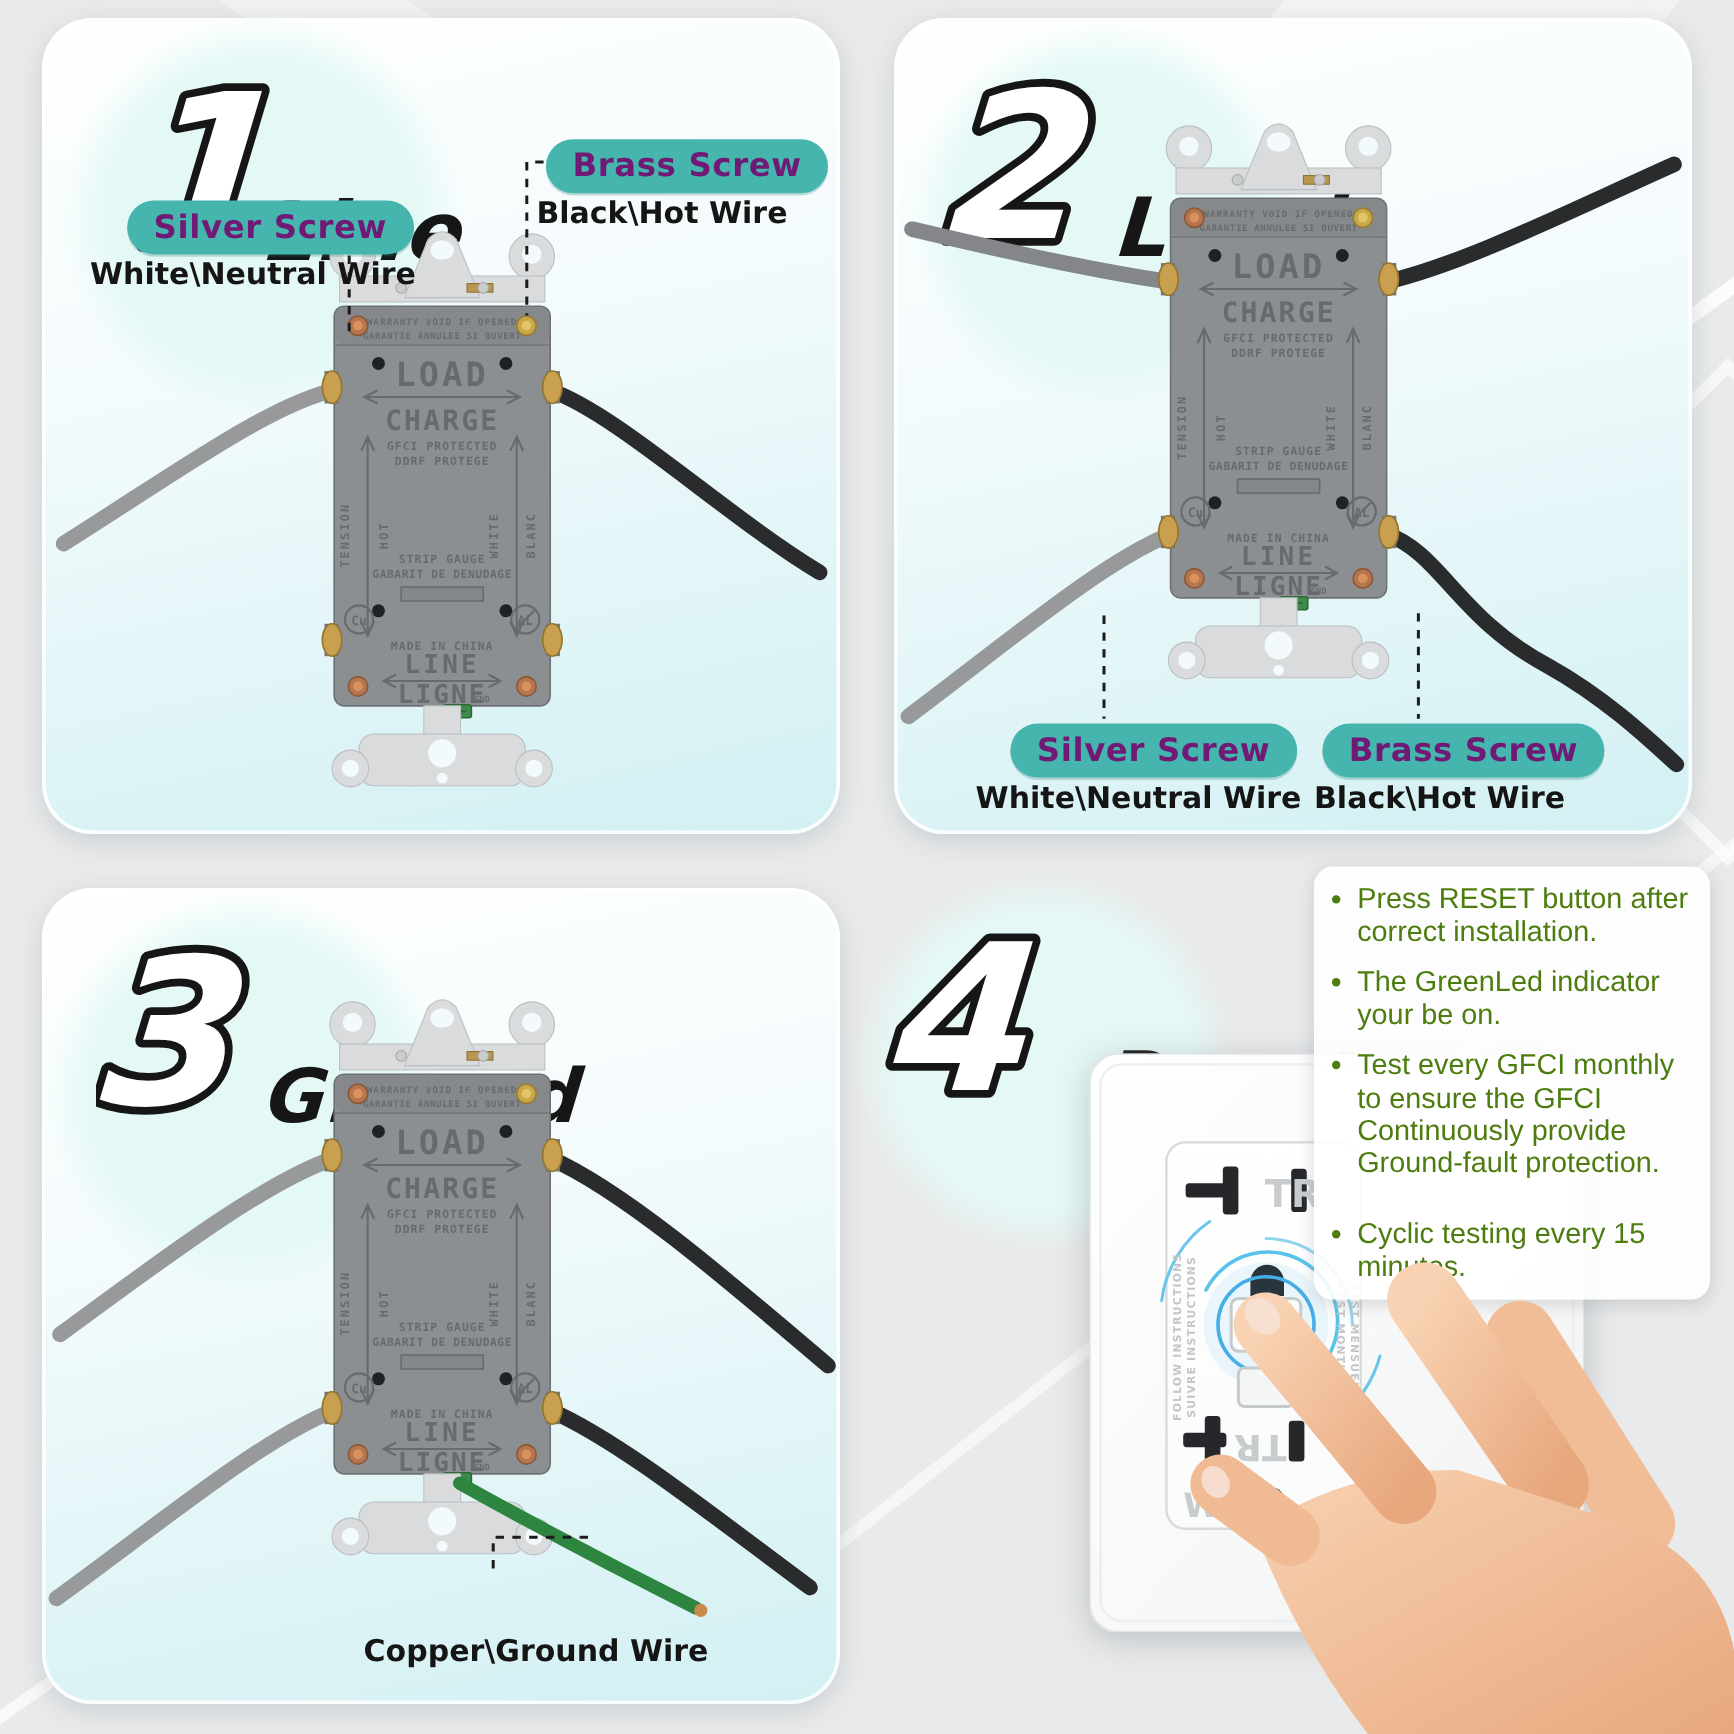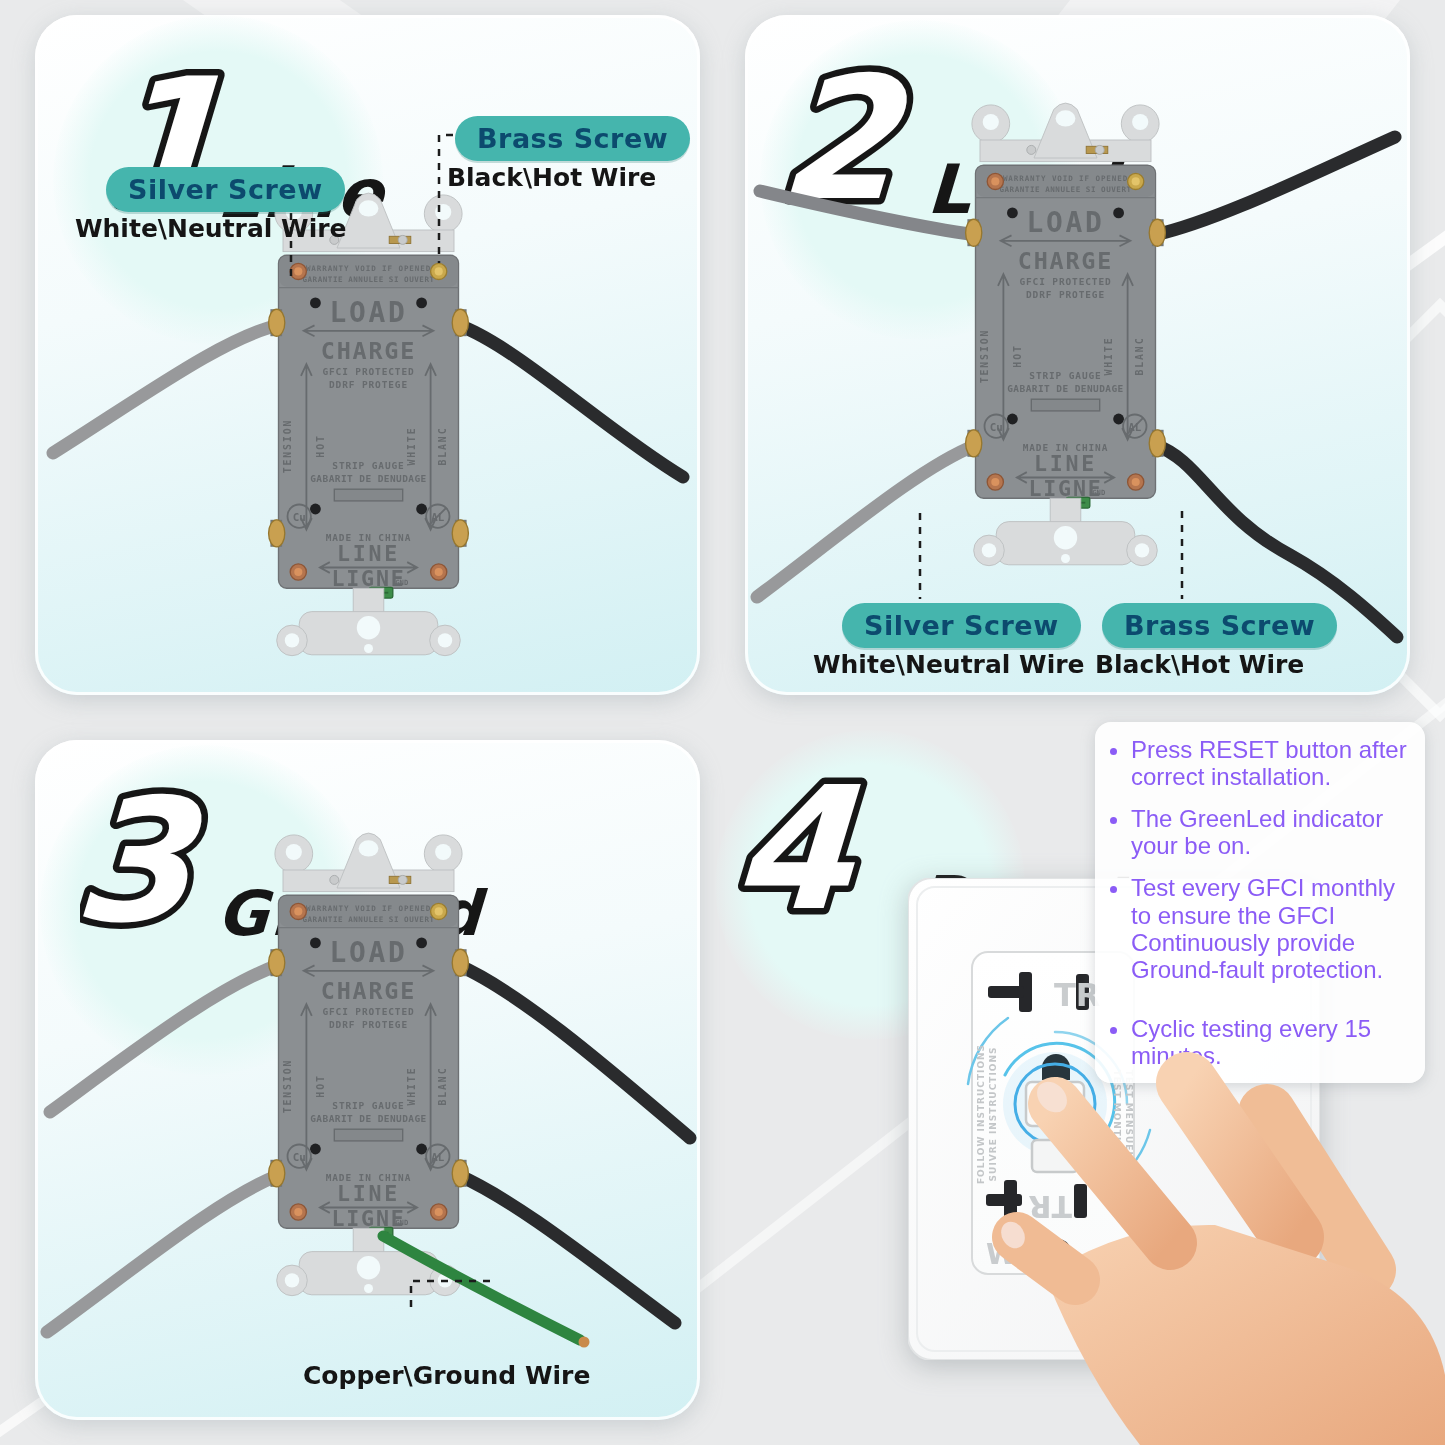--- a/index.html
+++ b/index.html
@@ -6,21 +6,21 @@
   #stage{position:relative;width:1445px;height:1445px;overflow:hidden;
          background:#e9eaeb;font-family:"DejaVu Sans",sans-serif;}
   
   .deco{position:absolute;z-index:0;}
   .panel{position:absolute;width:665px;height:680px;border-radius:42px;z-index:1;
          background:linear-gradient(168deg,#ffffff 0%,#f4fbfc 38%,#d2f0f3 100%);
          box-shadow:0 6px 22px rgba(150,160,165,.35), inset 0 0 0 3px rgba(255,255,255,.85);}
   .badge{position:absolute;border-radius:50%;
          background:radial-gradient(circle,#e4f9f6 0%,#e4f9f6 55%,rgba(228,249,246,0) 72%);}
   .layer{position:absolute;inset:0;}
-  .pill{position:absolute;background:#45b5ad;color:#0c4a6e;
+  .pill{position:absolute;background:#45b5ad;color:#701a75;
         font:700 27px/1 "DejaVu Sans",sans-serif;letter-spacing:.5px;
         padding:9px 22px;border-radius:999px;white-space:nowrap;
         box-shadow:0 2px 0 rgba(35,120,112,.25);}
   .sub{position:absolute;color:#151515;font:700 25px/1.1 "DejaVu Sans",sans-serif;
        text-align:center;white-space:nowrap;}
   .titleArt{position:absolute;}
   .num{font-family:"DejaVu Sans",sans-serif;font-weight:bold;font-style:italic;
        fill:#ffffff;stroke:#161616;stroke-width:13;paint-order:stroke;stroke-linejoin:round;}
   .word{font-family:"DejaVu Sans",sans-serif;font-weight:bold;font-style:italic;
         fill:#161616;letter-spacing:1px;}
@@ -29,21 +29,21 @@
   .dash{stroke:#1c1c1c;stroke-width:2.5;fill:none;stroke-dasharray:7 7;}
   .wireG{stroke:#98999b;stroke-width:13;fill:none;stroke-linecap:round;}
   .wireG2{stroke:#84868a;stroke-width:13;fill:none;stroke-linecap:round;}
   .wireB{stroke:#2a2b2d;stroke-width:13;fill:none;stroke-linecap:round;}
   .wireGr{stroke:#2e8540;stroke-width:11;fill:none;stroke-linecap:round;}
   
   #notes{position:absolute;left:1095px;top:722px;width:330px;min-height:230px;z-index:3;
          background:rgba(255,255,255,.9);border-radius:16px;
          box-shadow:0 3px 14px rgba(140,150,155,.35);padding:14px 10px 12px 10px;box-sizing:border-box;}
   #notes ul{margin:0;padding-left:26px;}
-  #notes li{font:400 24px/1.13 "Liberation Sans",sans-serif;color:#8b5cf6;margin-bottom:15px;}
+  #notes li{font:400 24px/1.13 "Liberation Sans",sans-serif;color:#4d7c0f;margin-bottom:15px;}
   #notes li:last-child{margin-bottom:2px;margin-top:32px;}
   .frontLbl{font-family:"DejaVu Sans",sans-serif;font-weight:bold;fill:#c9ccce;}
   .sideTxt{font-family:"DejaVu Sans",sans-serif;font-weight:bold;fill:#c3c6c8;letter-spacing:1px;}
 </style>
 </head>
 <body>
 
 <div id="stage">
 
   <div class="deco" style="left:980px;top:-200px;width:260px;height:720px;transform:rotate(38deg);background:rgba(255,255,255,.45);"></div>

